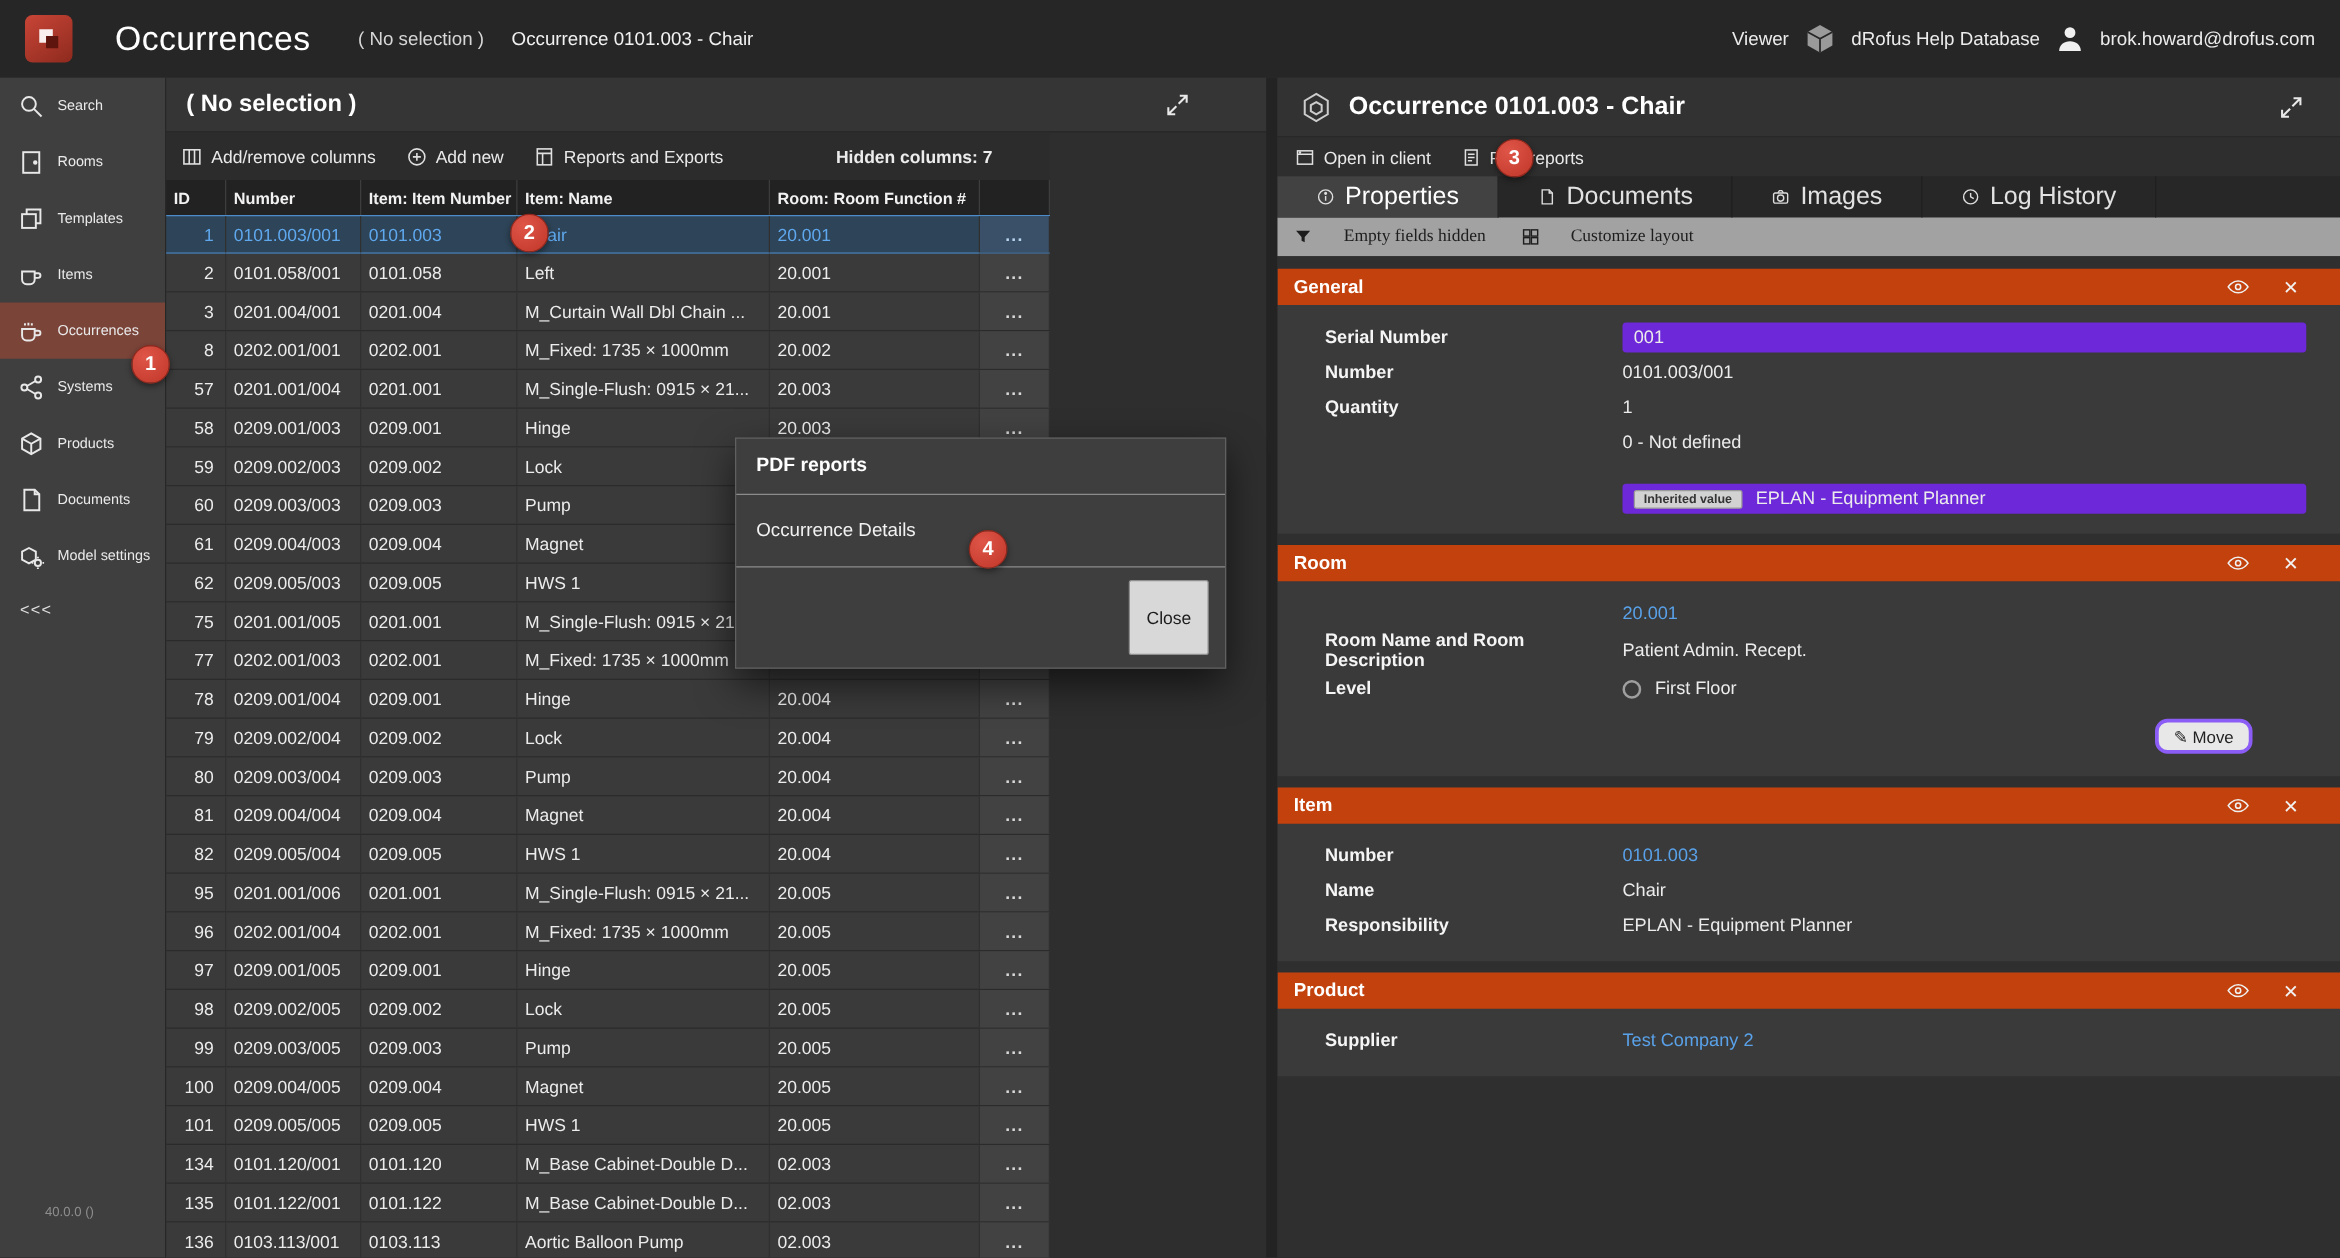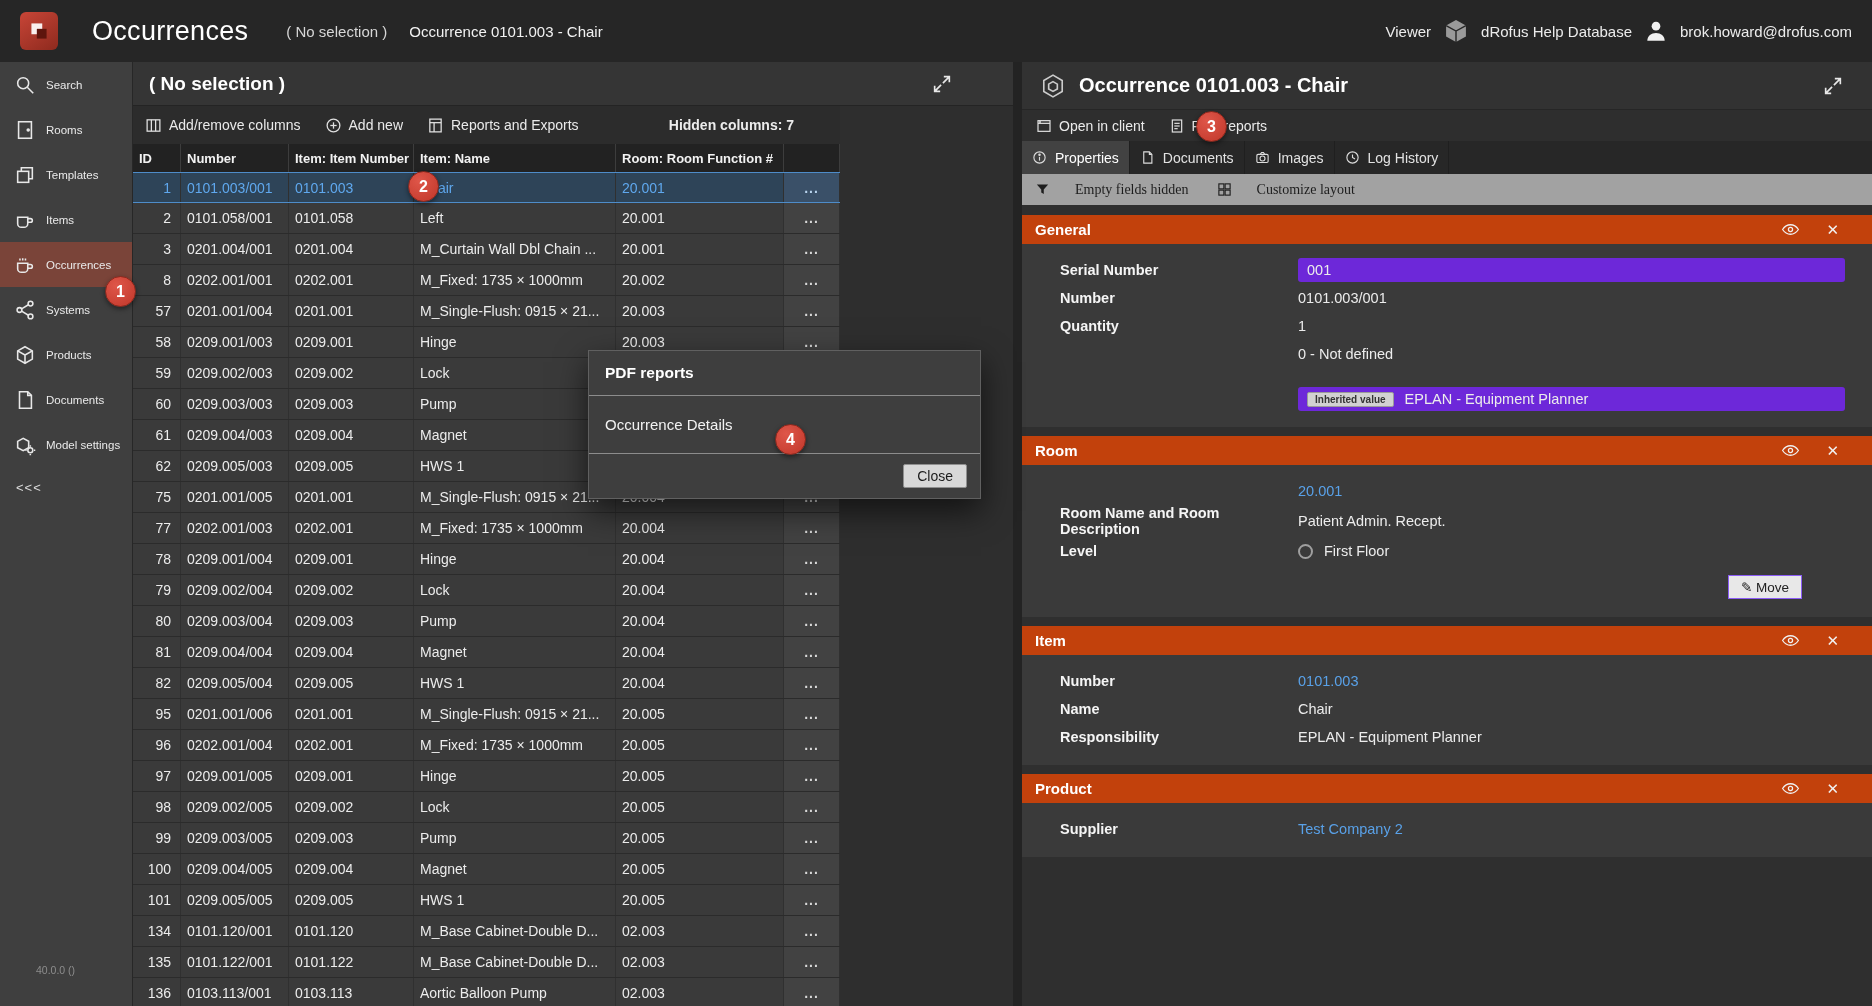--- a/index.html
+++ b/index.html
@@ -65,22 +65,22 @@
 
   
   .dpanel { position:absolute; left:1022px; top:62px; right:0; bottom:0; background:#2f2f2f;}
   .dhead { height:48px; background:#323232; display:flex; align-items:center;
     padding:0 18px; border-bottom:1px solid #262626;}
   .dhead .ptitle { font-size:20px; font-weight:bold; color:#ffffff; margin-left:13px;}
   .dhead .expand { margin-left:auto; margin-right:10px; cursor:pointer;}
   .dtoolbar { height:31px; display:flex; align-items:center; gap:24px;
     padding:0 14px; background:#2e2e2e; font-size:14px;}
   .dtabs { height:33px; display:flex; background:#272727;}
-  .dtab { display:flex; align-items:center; gap:8px; padding:0 10px;
-    font-size:14px; color:#e2e2e2; border-right:1px solid #1f1f1f; cursor:pointer;text-align:right;}
+  .dtab { display:flex; align-items:center; gap:8px; padding:0 31px;
+    font-size:20px; color:#e2e2e2; border-right:1px solid #1f1f1f; cursor:pointer;text-align:right;}
   .dtab.active { background:#424242; color:#ffffff;}
   .dfilter { height:31px; background:#a2a2a2; color:#1d1d1d; display:flex;
     align-items:center; gap:28px; padding:0 13px; font-size:14px;}
   .fbtn { display:flex; align-items:flex-start; gap:25px; cursor:pointer;font-family:Liberation Serif, serif;}
   .dcontent { position:absolute; left:0; right:0; top:143px; bottom:0;
     background:#2f2f2f; padding-top:10px; overflow:hidden;}
   .section { background:#3a3a3a; margin-bottom:9px;}
   .sec-header { height:29px; background:#c2410c; display:flex; align-items:center; padding:0 13px;}
   .sec-title { font-weight:bold; font-size:15px; color:#ffffff;}
   .sec-icons { margin-left:auto; display:flex; align-items:center; gap:26px; padding-right:20px;}
@@ -91,34 +91,34 @@
   .field-row.spaced { margin-top:17px;}
   .field-label { width:238px; flex:none; font-weight:bold; color:#f5f5f5;}
   .field-value { flex:1; display:flex; align-items:center; color:#ececec; min-height:24px;}
   .field-value.input { background:#6d28d9; border-radius:3px; padding:12px 9px; height:24px;}
   .field-value.link { color:#59a1e8; cursor:pointer;}
   .inherit-badge { font-size:10px; font-weight:bold; background:#d2d2d2; color:#333333;
     border:1px solid #9b9b9b; border-radius:2px; padding:1px 7px; margin-right:11px; white-space:nowrap;}
   .radio { width:15px; height:15px; border-radius:50%; border:2px solid #9f9f9f;
     margin-right:11px; background:transparent; flex:none; cursor:pointer;}
   .sec-footer { display:flex; justify-content:flex-end; padding:10px 70px 4px 0;}
-  .move-btn { background:#e8e8e8; border:1px solid #8b5cf6; border-radius:0;
+  .move-btn { background:#e8e8e8; border:3px solid #8b5cf6; border-radius:10px;
     font-size:13.5px; padding:3px 12px; color:#222222; display:flex; align-items:center;
     gap:6px; cursor:pointer; font-family:"Liberation Sans", sans-serif;}
 
   
   .dialog { position:absolute; left:588px; top:350px; width:393px; background:#3e3e3e;
     border:1px solid #606060; box-shadow:0 12px 30px rgba(0,0,0,.6); z-index:40;}
   .dlg-head { padding:13px 16px; font-size:15.5px; font-weight:bold; color:#ffffff;
     border-bottom:1px solid #8c8c8c;}
   .dlg-item { padding:20px 16px; font-size:15px; color:#f2f2f2;
     border-bottom:1px solid #8c8c8c; cursor:pointer;}
   .dlg-footer { padding:10px 13px; display:flex; justify-content:flex-end;}
   .close-btn { background:#d8d8d8; border:1px solid #8f8f8f; color:#1c1c1c;
-    font-size:14px; padding:3px 13px; border-radius:2px; cursor:pointer;
+    font-size:14px; padding:21px 13px; border-radius:2px; cursor:pointer;
     font-family:"Liberation Sans", sans-serif;}
 
   
   .annot { position:absolute; width:31px; height:31px; border-radius:50%;
     background:radial-gradient(circle at 35% 30%, #df5649, #c0372a);
     border:1px solid #8e271c; color:#ffffff; font-weight:bold; font-size:16px;
     display:flex; align-items:center; justify-content:center; z-index:99;
     box-shadow:0 2px 5px rgba(0,0,0,.45);}
   .a1{ left:105px; top:276px;} .a2{ left:408px; top:171px;}
   .a3{ left:1196px; top:111px;} .a4{ left:775px; top:424px;}

